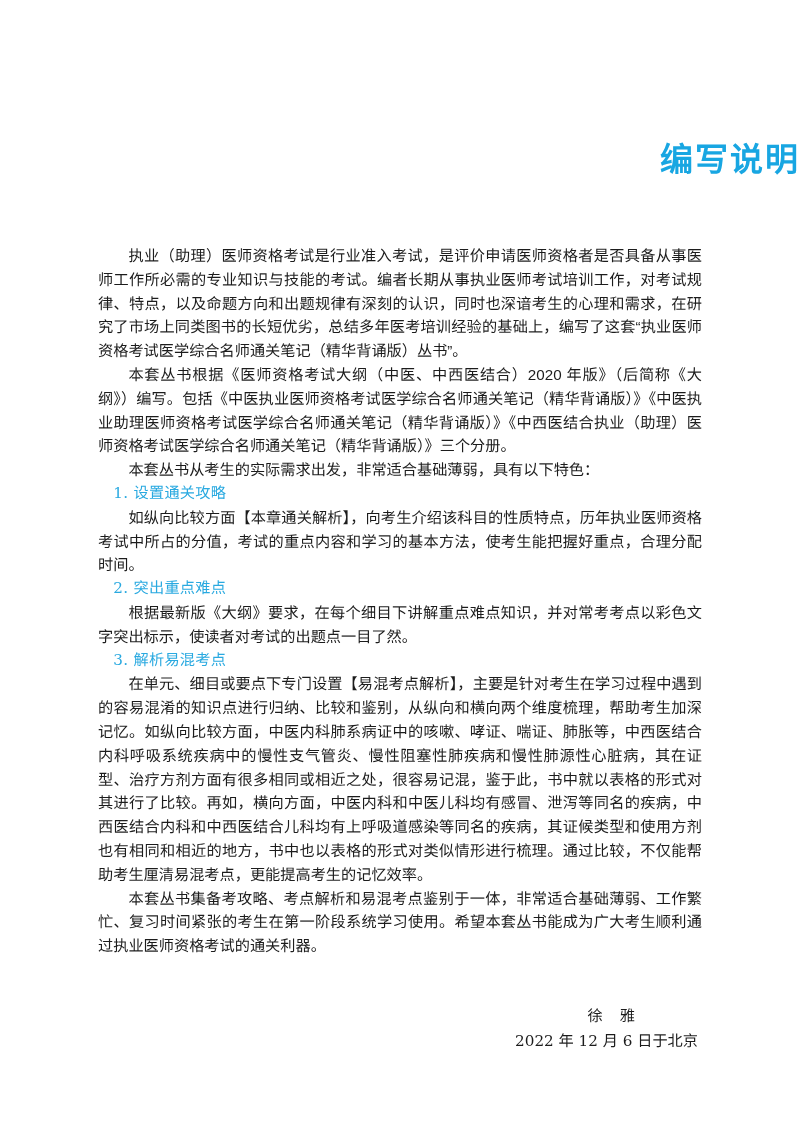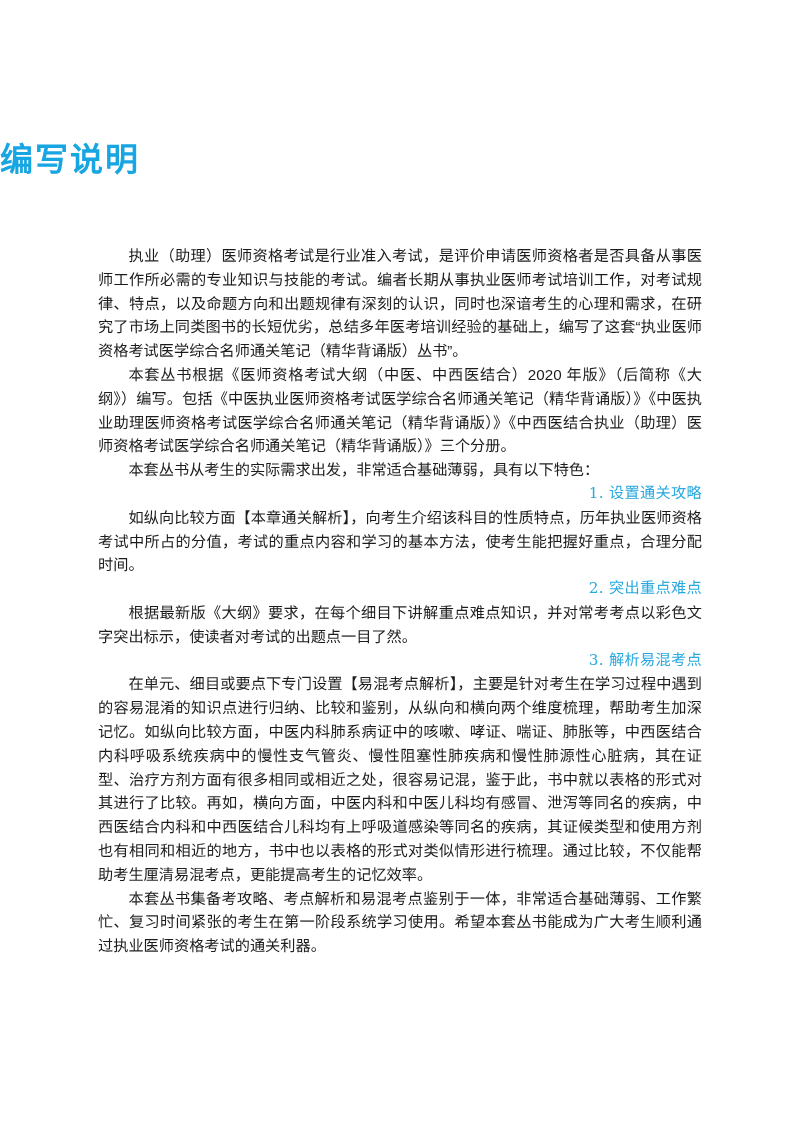--- a/index.html
+++ b/index.html
@@ -16,21 +16,21 @@
     overflow: hidden;
     font-family: "DejaVu Serif", "Liberation Serif", serif;
     color: #1a1a1a;
     box-sizing: border-box;
   }
   .doc-title {
     position: absolute;
     top: 138px;
     left: 0;
     width: 800px;
-    text-align: left;
+    text-align: right;
     font-family: "DejaVu Sans", "Liberation Sans", sans-serif;
     font-weight: bold;
     font-size: 33px;
     letter-spacing: 2px;
     color: #18a6e2;
     line-height: 44px;
   }
   .body-block {
     position: absolute;
     top: 244px;
@@ -50,21 +50,20 @@
   }
   p.heading {
     margin: 0;
     padding: 0;
     font-size: 15.2px;
     line-height: 23.8px;
     text-indent: 15.2px;
     color: #29a9e0;
     font-family: "DejaVu Serif", "Liberation Serif", serif;
     letter-spacing: 0.3px;
-    text-align: right;
   }
   .sign-block {
     position: absolute;
     top: 1004px;
     left: 98px;
     width: 604px;
     text-align: right;
     font-size: 15.2px;
     line-height: 25px;
     color: #1c1c1c;
@@ -100,14 +99,18 @@
     <p class="para">根据最新版《大纲》要求，在每个细目下讲解重点难点知识，并对常考考点以彩色文字突出标示，使读者对考试的出题点一目了然。</p>
 
     <p class="heading">3. 解析易混考点</p>
     <p class="para">在单元、细目或要点下专门设置【易混考点解析】，主要是针对考生在学习过程中遇到的容易混淆的知识点进行归纳、比较和鉴别，从纵向和横向两个维度梳理，帮助考生加深记忆。如纵向比较方面，中医内科肺系病证中的咳嗽、哮证、喘证、肺胀等，中西医结合内科呼吸系统疾病中的慢性支气管炎、慢性阻塞性肺疾病和慢性肺源性心脏病，其在证型、治疗方剂方面有很多相同或相近之处，很容易记混，鉴于此，书中就以表格的形式对其进行了比较。再如，横向方面，中医内科和中医儿科均有感冒、泄泻等同名的疾病，中西医结合内科和中西医结合儿科均有上呼吸道感染等同名的疾病，其证候类型和使用方剂也有相同和相近的地方，书中也以表格的形式对类似情形进行梳理。通过比较，不仅能帮助考生厘清易混考点，更能提高考生的记忆效率。</p>
 
 
     <p class="para">本套丛书集备考攻略、考点解析和易混考点鉴别于一体，非常适合基础薄弱、工作繁忙、复习时间紧张的考生在第一阶段系统学习使用。希望本套丛书能成为广大考生顺利通过执业医师资格考试的通关利器。</p>
 
   </div>
 
+  <div class="sign-block">
+    <div class="sign-name">徐　雅</div>
+    <div class="sign-date">2022 年 12 月 6 日于北京</div>
+  </div>
 
 </div>
 
 </body></html>

